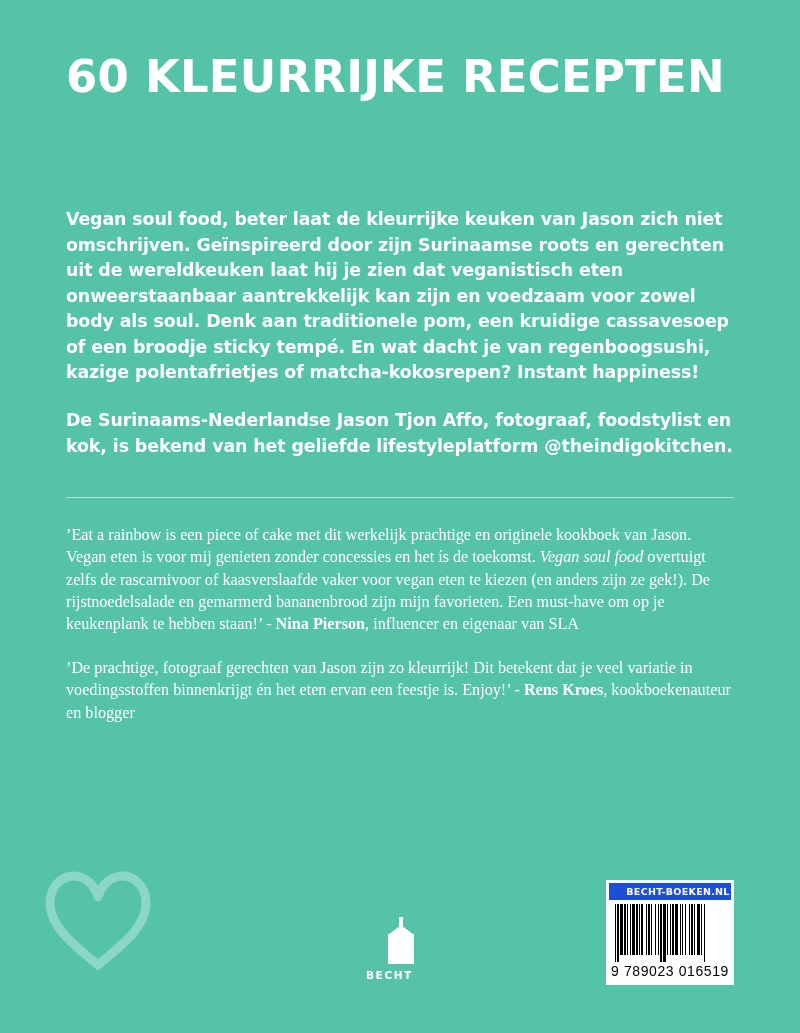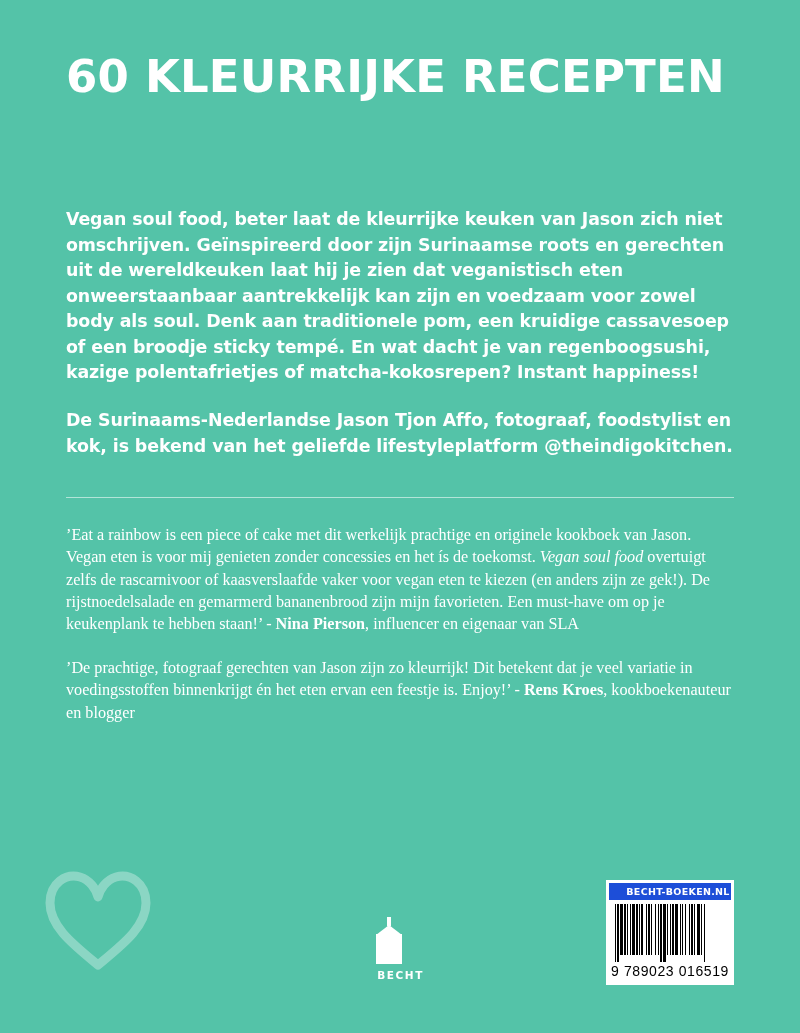--- a/index.html
+++ b/index.html
@@ -77,24 +77,24 @@
   .heart {
     position: absolute;
     left: 44px;
     bottom: 62px;
     width: 108px;
     height: 104px;
     opacity: 0.32;
   }
   .publisher {
     position: absolute;
-    left: 354px;
+    left: 366px;
     bottom: 52px;
     width: 70px;
-    text-align: right;
+    text-align: left;
     color: #ffffff;
   }
   .publisher .mark {
     width: 26px;
     height: 30px;
     margin: 0 auto 5px auto;
     background: #ffffff;
     position: relative;
   }
   .publisher .mark::before {

